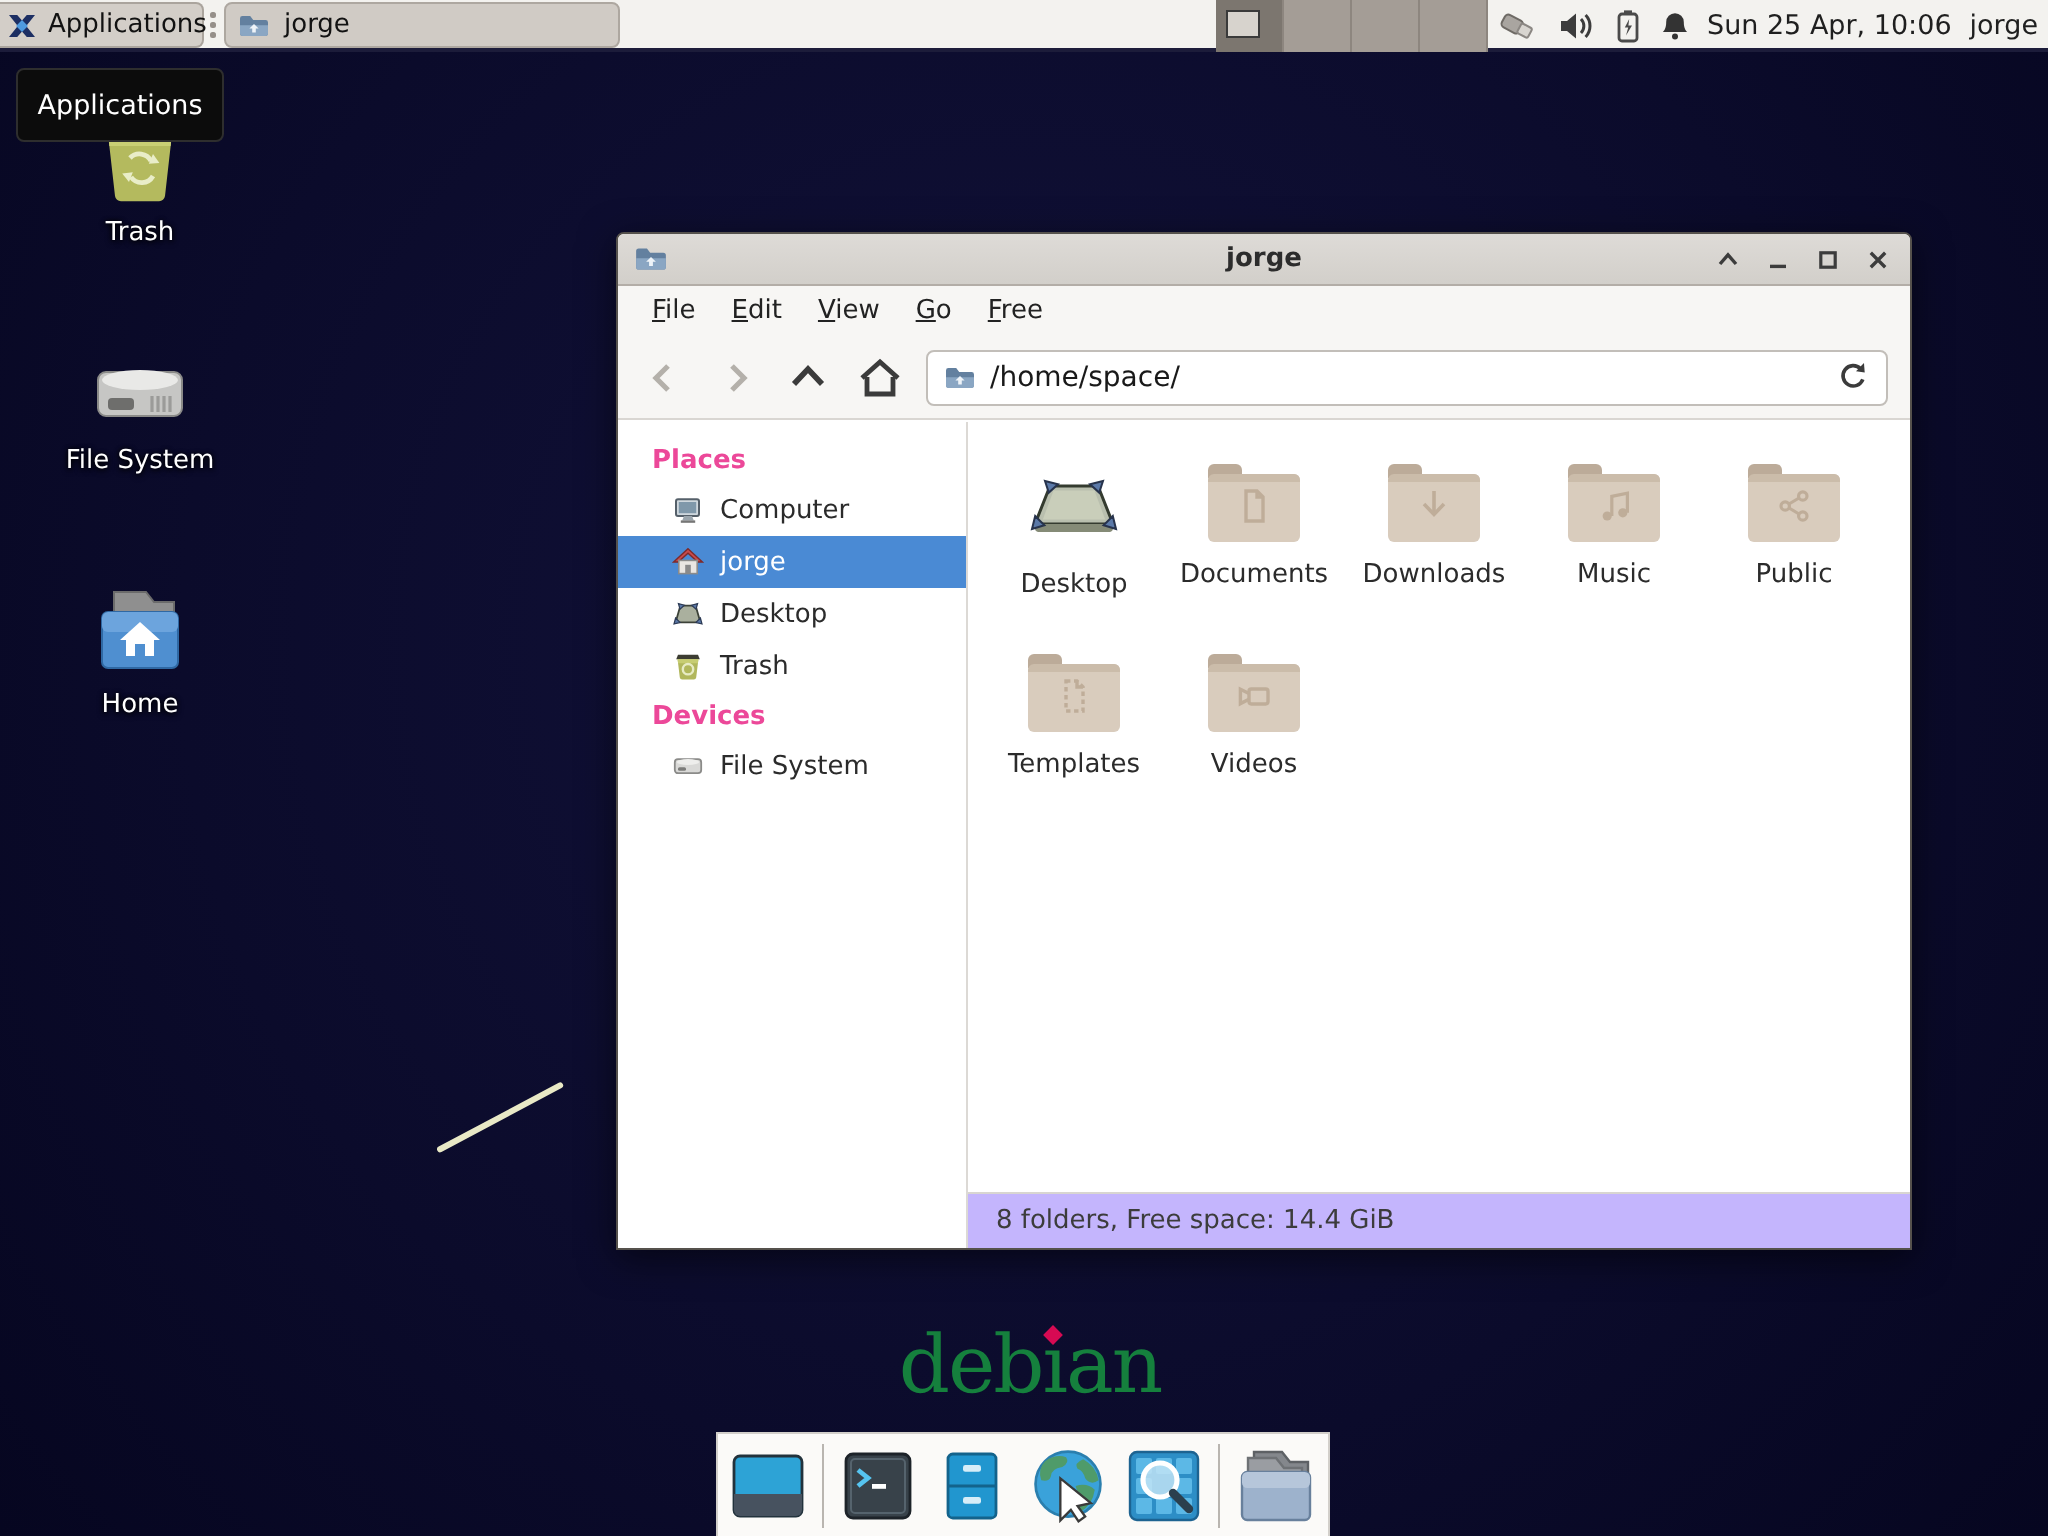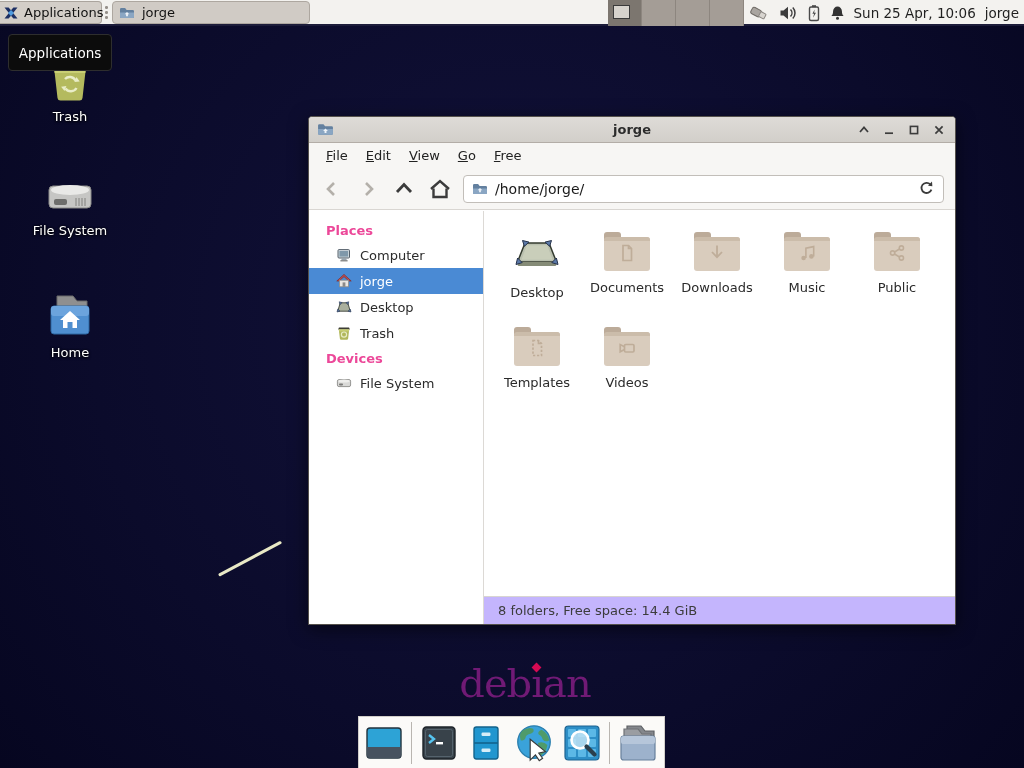--- a/index.html
+++ b/index.html
@@ -76,22 +76,22 @@
   .ficon { width:46px; height:34px; margin-top:9px; background:#d9ccbd; border-radius:3px; position:relative; }
   .ficon::before { content:""; position:absolute; top:-5px; left:0; width:17px; height:7px;
     background:#bcab99; border-radius:3px 3px 0 0; }
   .ficon::after { content:""; position:absolute; top:0; left:0; right:0; height:4px;
     background:#cbbcaa; border-radius:3px 3px 0 0; }
   .ficon svg { position:absolute; left:11px; top:4px; z-index:2; }
   .statusbar { position:absolute; left:0; right:0; bottom:0; height:28px; background:#c4b5fd;
     border-top:1px solid #d8d5d1; display:flex; align-items:center; padding-left:14px; color:#3c3c3c; }
 
   
-  .debian { position:absolute; left:455px; top:660px; width:140px; text-align:center;
-    font-family:"DejaVu Serif", serif; font-size:40px; color:#701a75; letter-spacing:-1px; }
+  .debian { position:absolute; left:445px; top:660px; width:140px; text-align:center;
+    font-family:"DejaVu Serif", serif; font-size:40px; color:#15803d; letter-spacing:-1px; }
   .iwrap { position:relative; display:inline-block; }
   .idot { position:absolute; top:4px; left:50%; margin-left:-4px; width:7px; height:7px;
     background:#d70a53; transform:rotate(45deg); }
 
   
   .dock { position:absolute; left:358px; top:716px; width:307px; height:52px;
     background:#fbfaf8; border:1px solid #d2cfca; border-bottom:none;
     display:flex; align-items:center; padding:0 5px; gap:7px; }
   .dock .sep { width:1px; height:42px; background:#b9b5b0; }
   .dock-it { width:42px; height:42px; display:flex; align-items:center; justify-content:center; }
@@ -287,21 +287,21 @@
       </svg>
     </span>
     <div class="pathbar">
       <span>
         <svg width="16" height="16" viewBox="0 0 16 16">
           <path d="M1 4.2 a1.2 1.2 0 0 1 1.2-1.2 h3.9 l1.5 2 h6.2 A1.2 1.2 0 0 1 15 6.2 v5.6 a1.2 1.2 0 0 1-1.2 1.2 H2.2 A1.2 1.2 0 0 1 1 11.8 z" fill="#63809f"></path>
           <path d="M1 7.6 h14 v4.2 a1.2 1.2 0 0 1-1.2 1.2 H2.2 A1.2 1.2 0 0 1 1 11.8 z" fill="#8aa6c3"></path>
           <path d="M8 7 l2.3 2.3 h-1.4 v2 H7.1 v-2 H5.7 z" fill="#eef3f8"></path>
         </svg>
       </span>
-      <span class="ptext">/home/jorge/</span>
+      <span class="ptext">/home/space/</span>
       <span>
         <svg width="17" height="17" viewBox="0 0 18 18">
           <path d="M14.2 10.2 a5.4 5.4 0 1 1-1.2-5.6" fill="none" stroke="#3b3b3b" stroke-width="1.9"></path>
           <path d="M14.8 1.6 l.4 5 -4.6-.6 z" fill="#3b3b3b"></path>
         </svg>
       </span>
     </div>
   </div>
 
   <div class="win-body">

